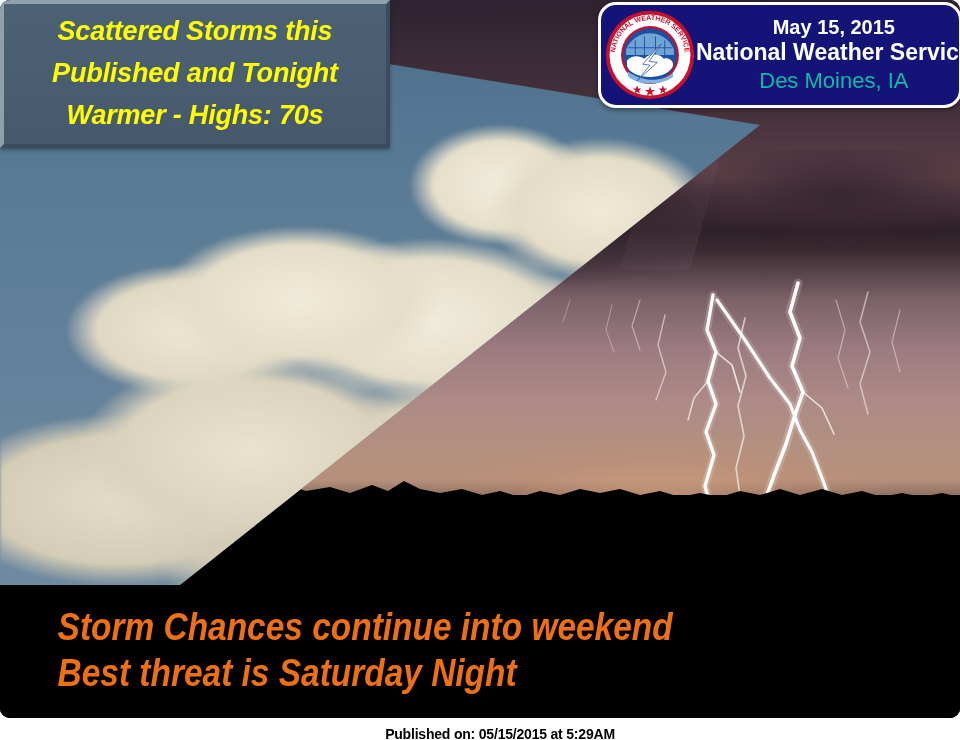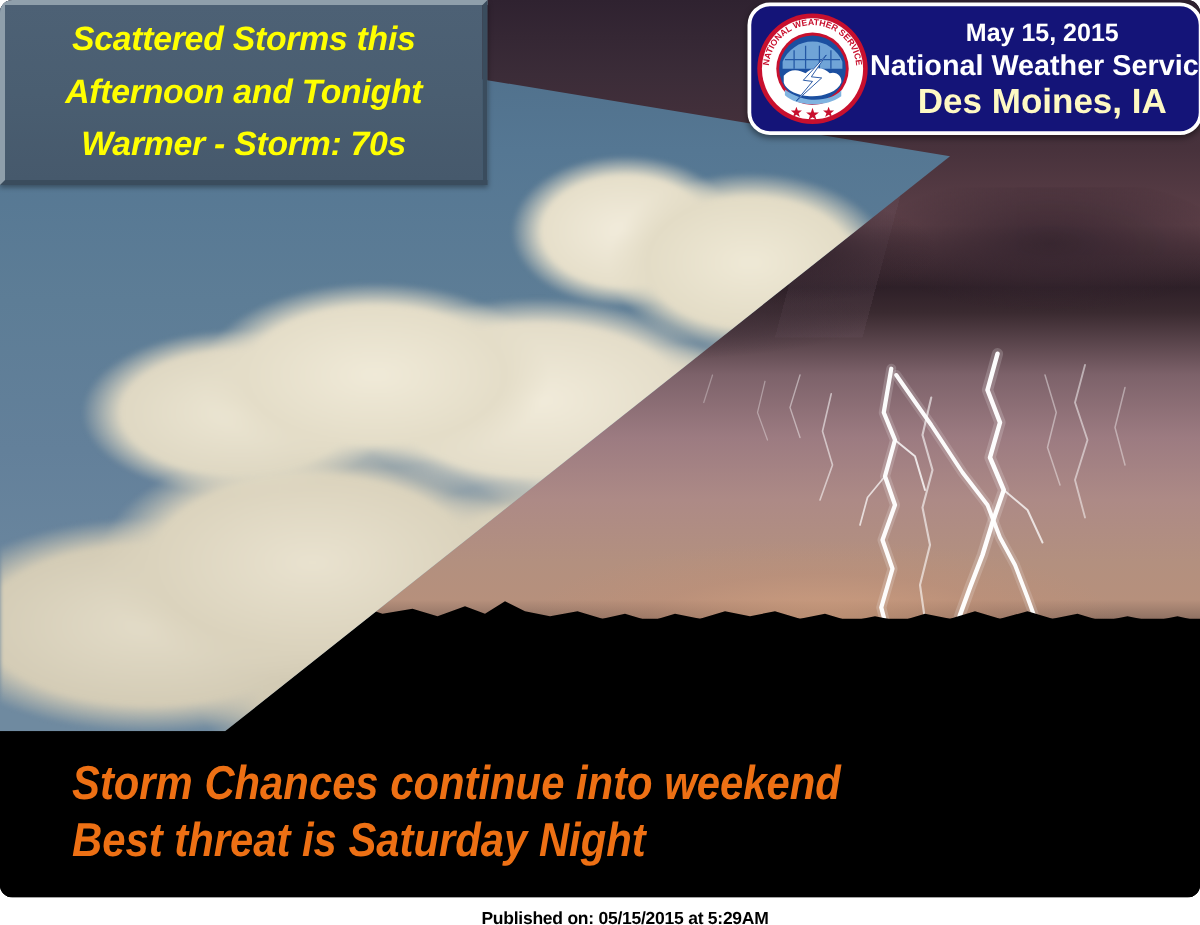--- a/index.html
+++ b/index.html
@@ -142,21 +142,21 @@
     overflow:hidden;
   }
   .nws-logo { width:92px; height:92px; flex:0 0 92px; margin-left:3px; }
   .nws-text {
     flex:1 1 auto; display:flex; flex-direction:column;
     align-items:center; justify-content:center;
     padding-right:8px;
   }
   .nws-date { color:#ffffff; font-size:20px; font-weight:bold; line-height:22px; }
   .nws-name { color:#ffffff; font-size:23px; font-weight:bold; line-height:29px; white-space:nowrap; }
-  .nws-city { color:#fef9c3; font-size:28px; font-weight:bold; line-height:28px; }
+  .nws-city { color:#14b8a6; font-size:22px; font-weight:normal; line-height:28px; }
 
   
   .bottom-text {
     position:absolute; left:0; top:604px; width:960px;
     text-align:left;
   }
   .bottom-line {
     color:#ed7014;
     font-weight:bold; font-style:italic;
     font-size:38px; line-height:46px;
@@ -224,22 +224,22 @@
 
     <div class="ground"></div>
   </div>
 
   <div class="photo-clouds">
     <div class="cb-cloud"></div>
   </div>
 
   <div class="headline-box">
     <div class="headline-line">Scattered Storms this</div>
-    <div class="headline-line">Afternoon and Tonight</div>
-    <div class="headline-line">Warmer - Storm: 70s</div>
+    <div class="headline-line">Published and Tonight</div>
+    <div class="headline-line">Warmer - Highs: 70s</div>
   </div>
 
   <div class="nws-banner">
     <svg class="nws-logo" viewBox="0 0 100 100">
       <circle cx="50" cy="50" r="48" fill="#c8102e"></circle>
       <circle cx="50" cy="50" r="44" fill="#ffffff"></circle>
       <circle cx="50" cy="50" r="31.5" fill="#c8102e"></circle>
       <circle cx="50" cy="50" r="29" fill="#1b4fa0"></circle>
 
       <path d="M24 44 A28 28 0 0 1 76 44 L76 50 L24 50 Z" fill="#7fb3e0" opacity=".85"></path>

